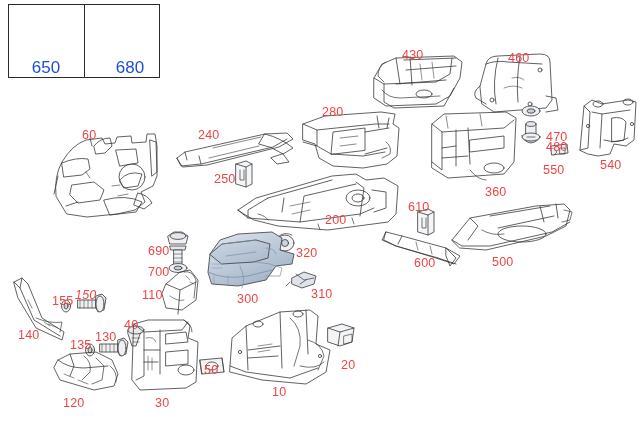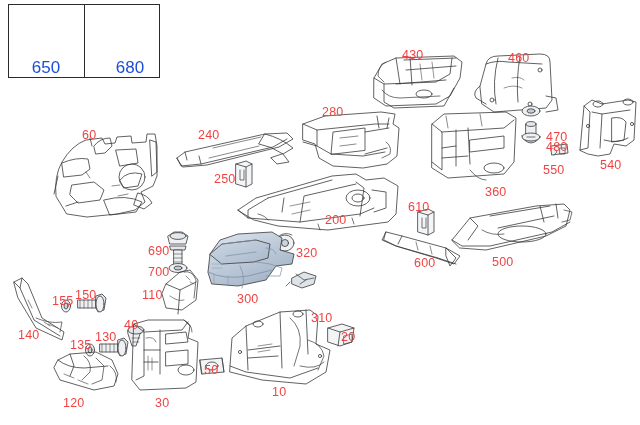--- a/index.html
+++ b/index.html
@@ -344,24 +344,24 @@
 <div class="lbl" style="left: 600px; top: 158px;">540</div>
 <div class="lbl" style="left: 485px; top: 185px;">360</div>
 <div class="lbl" style="left: 408px; top: 200px;">610</div>
 <div class="lbl" style="left: 414px; top: 256px;">600</div>
 <div class="lbl" style="left: 492px; top: 255px;">500</div>
 <div class="lbl" style="left: 148px; top: 244px;">690</div>
 <div class="lbl" style="left: 148px; top: 265px;">700</div>
 <div class="lbl" style="left: 142px; top: 288px;">110</div>
 <div class="lbl" style="left: 296px; top: 246px;">320</div>
 <div class="lbl" style="left: 237px; top: 292px;">300</div>
-<div class="lbl" style="left: 311px; top: 287px; margin-top: 24px;">310</div>
+<div class="lbl" style="left: 311px; top: 287px;">310</div>
 <div class="lbl" style="left: 18px; top: 328px;">140</div>
 <div class="lbl" style="left: 52px; top: 294px;">155</div>
-<div class="lbl" style="left: 75px; top: 288px;">150</div>
+<div class="lbl" style="left: 75px; top: 288px; font-style: italic;">150</div>
 <div class="lbl" style="left: 70px; top: 338px;">135</div>
 <div class="lbl" style="left: 95px; top: 330px;">130</div>
 <div class="lbl" style="left: 63px; top: 396px;">120</div>
 <div class="lbl" style="left: 124px; top: 318px;">40</div>
 <div class="lbl" style="left: 155px; top: 396px;">30</div>
 <div class="lbl" style="left: 204px; top: 363px; text-align: right;">50</div>
 <div class="lbl" style="left: 272px; top: 385px;">10</div>
-<div class="lbl" style="left: 341px; top: 330px;">20</div>
+<div class="lbl" style="left: 341px; top: 358px;">20</div>
 
 </body></html>

